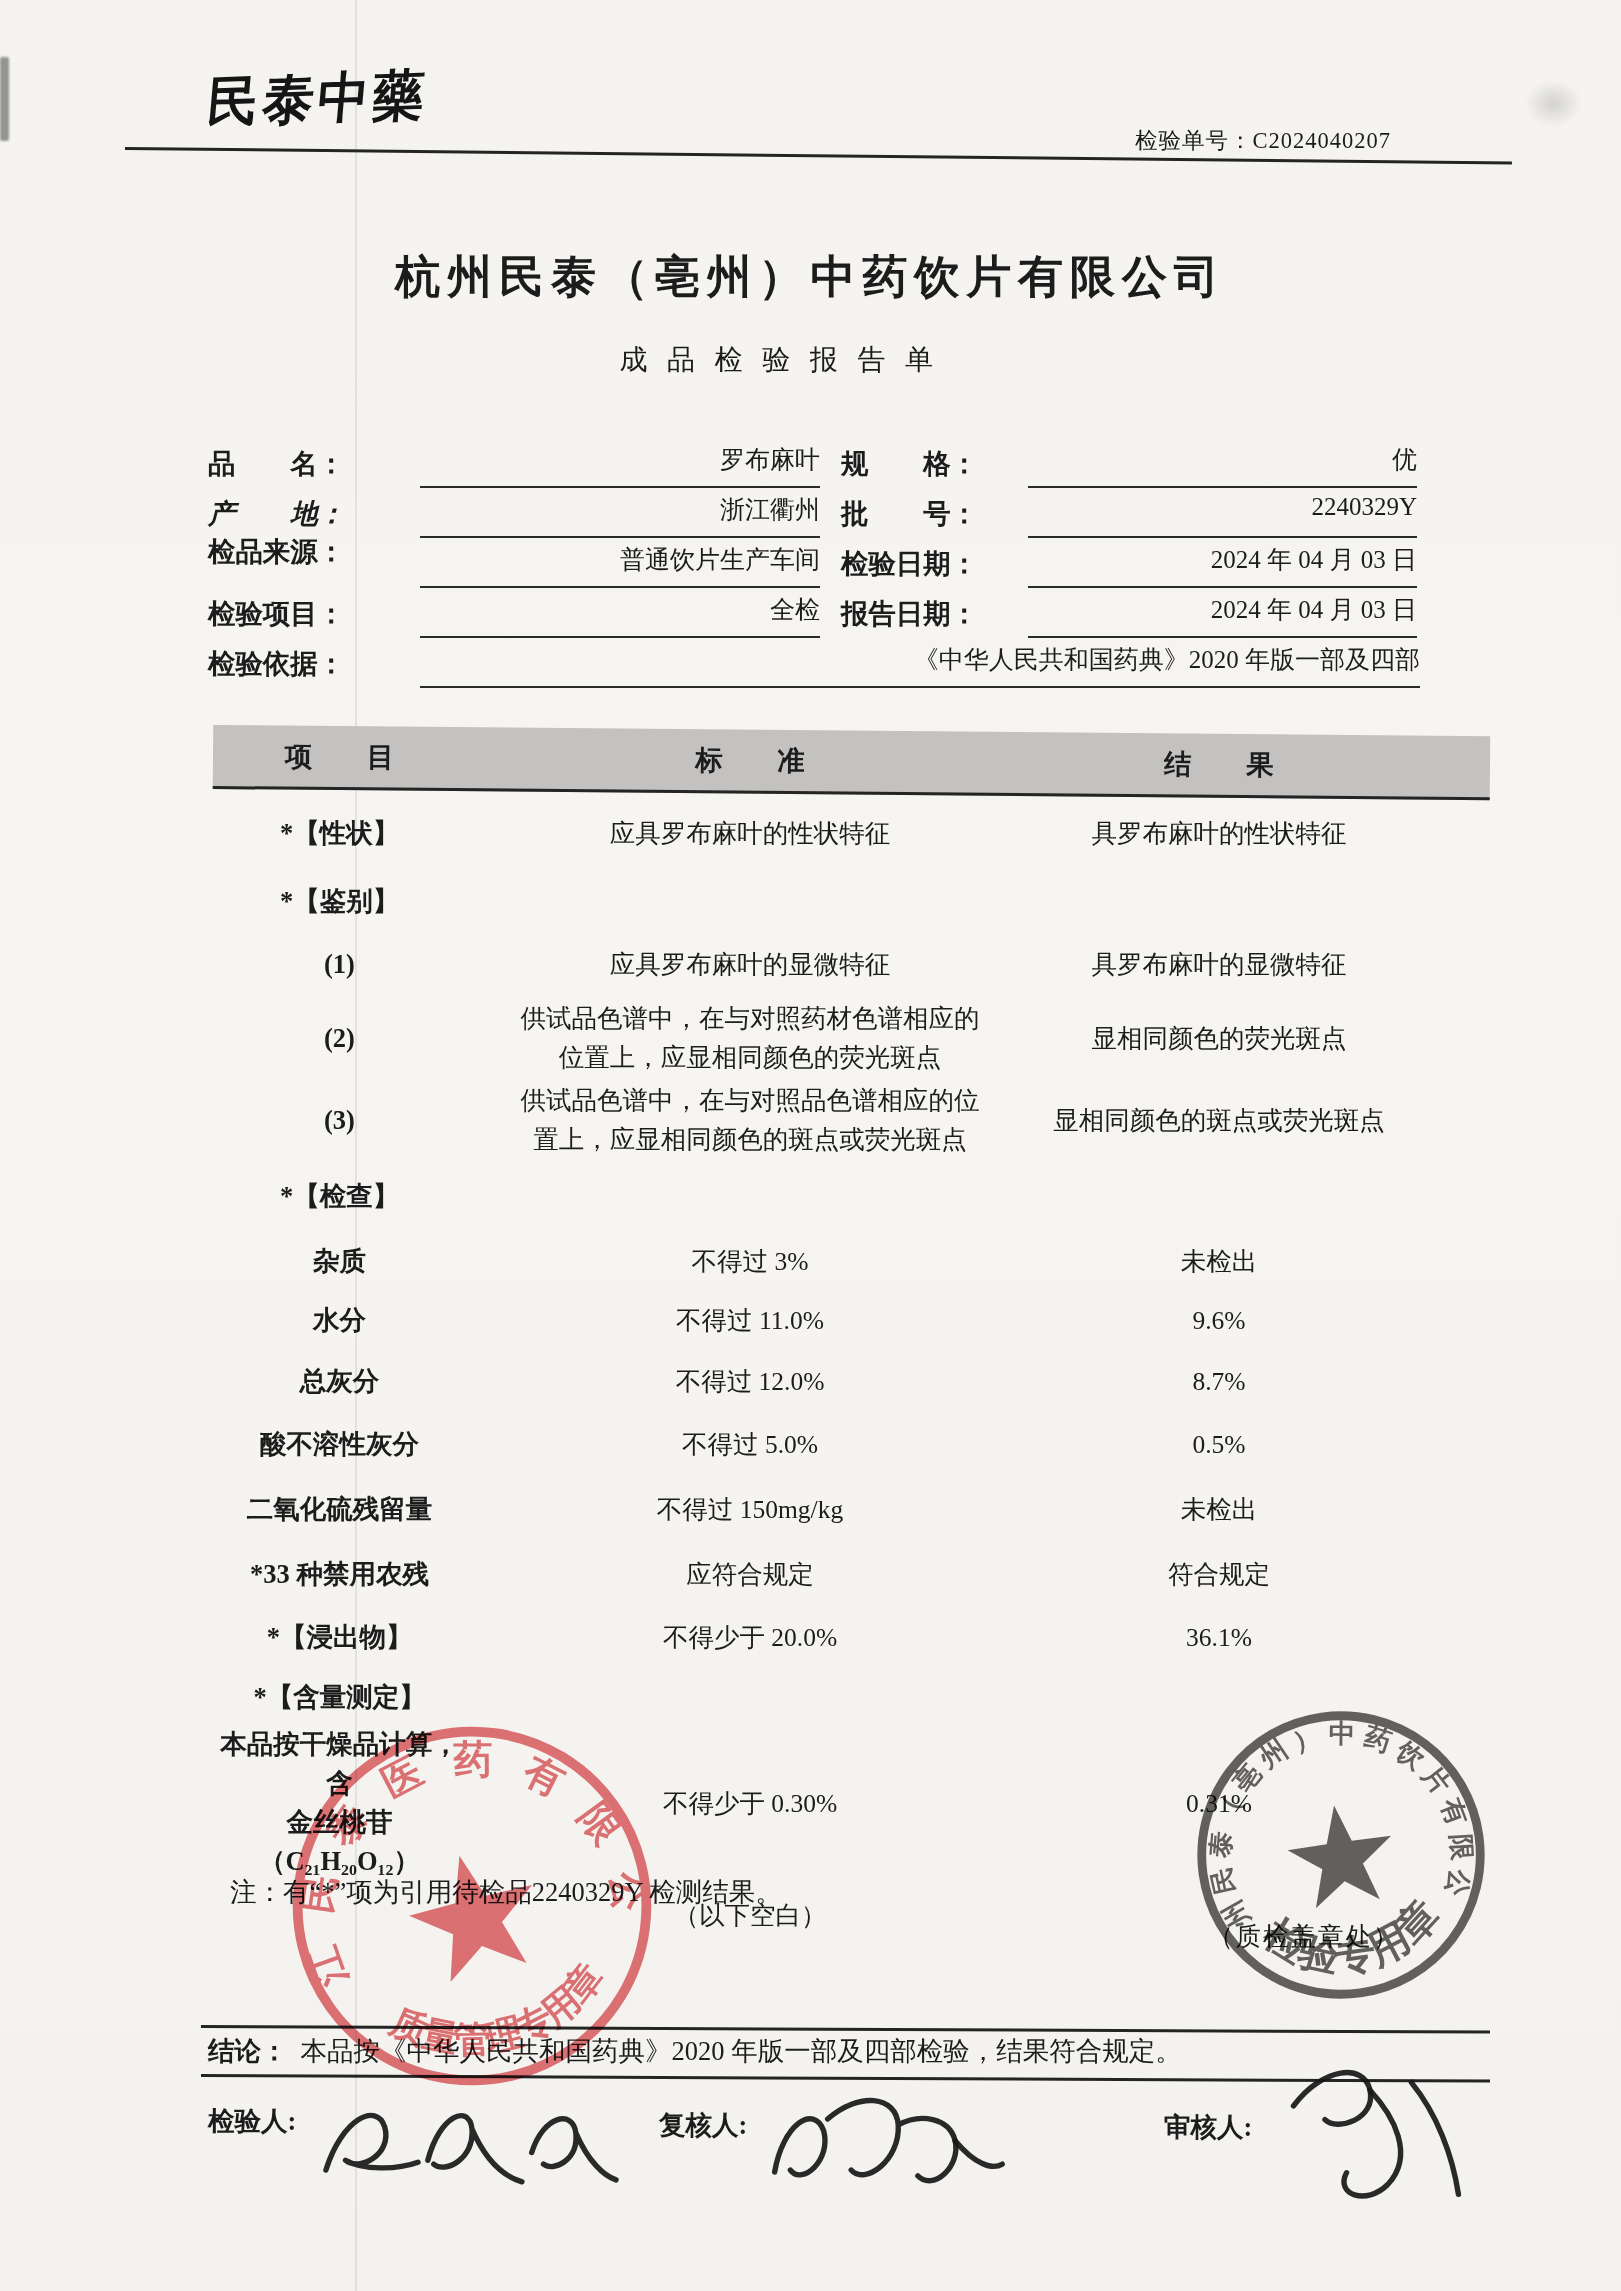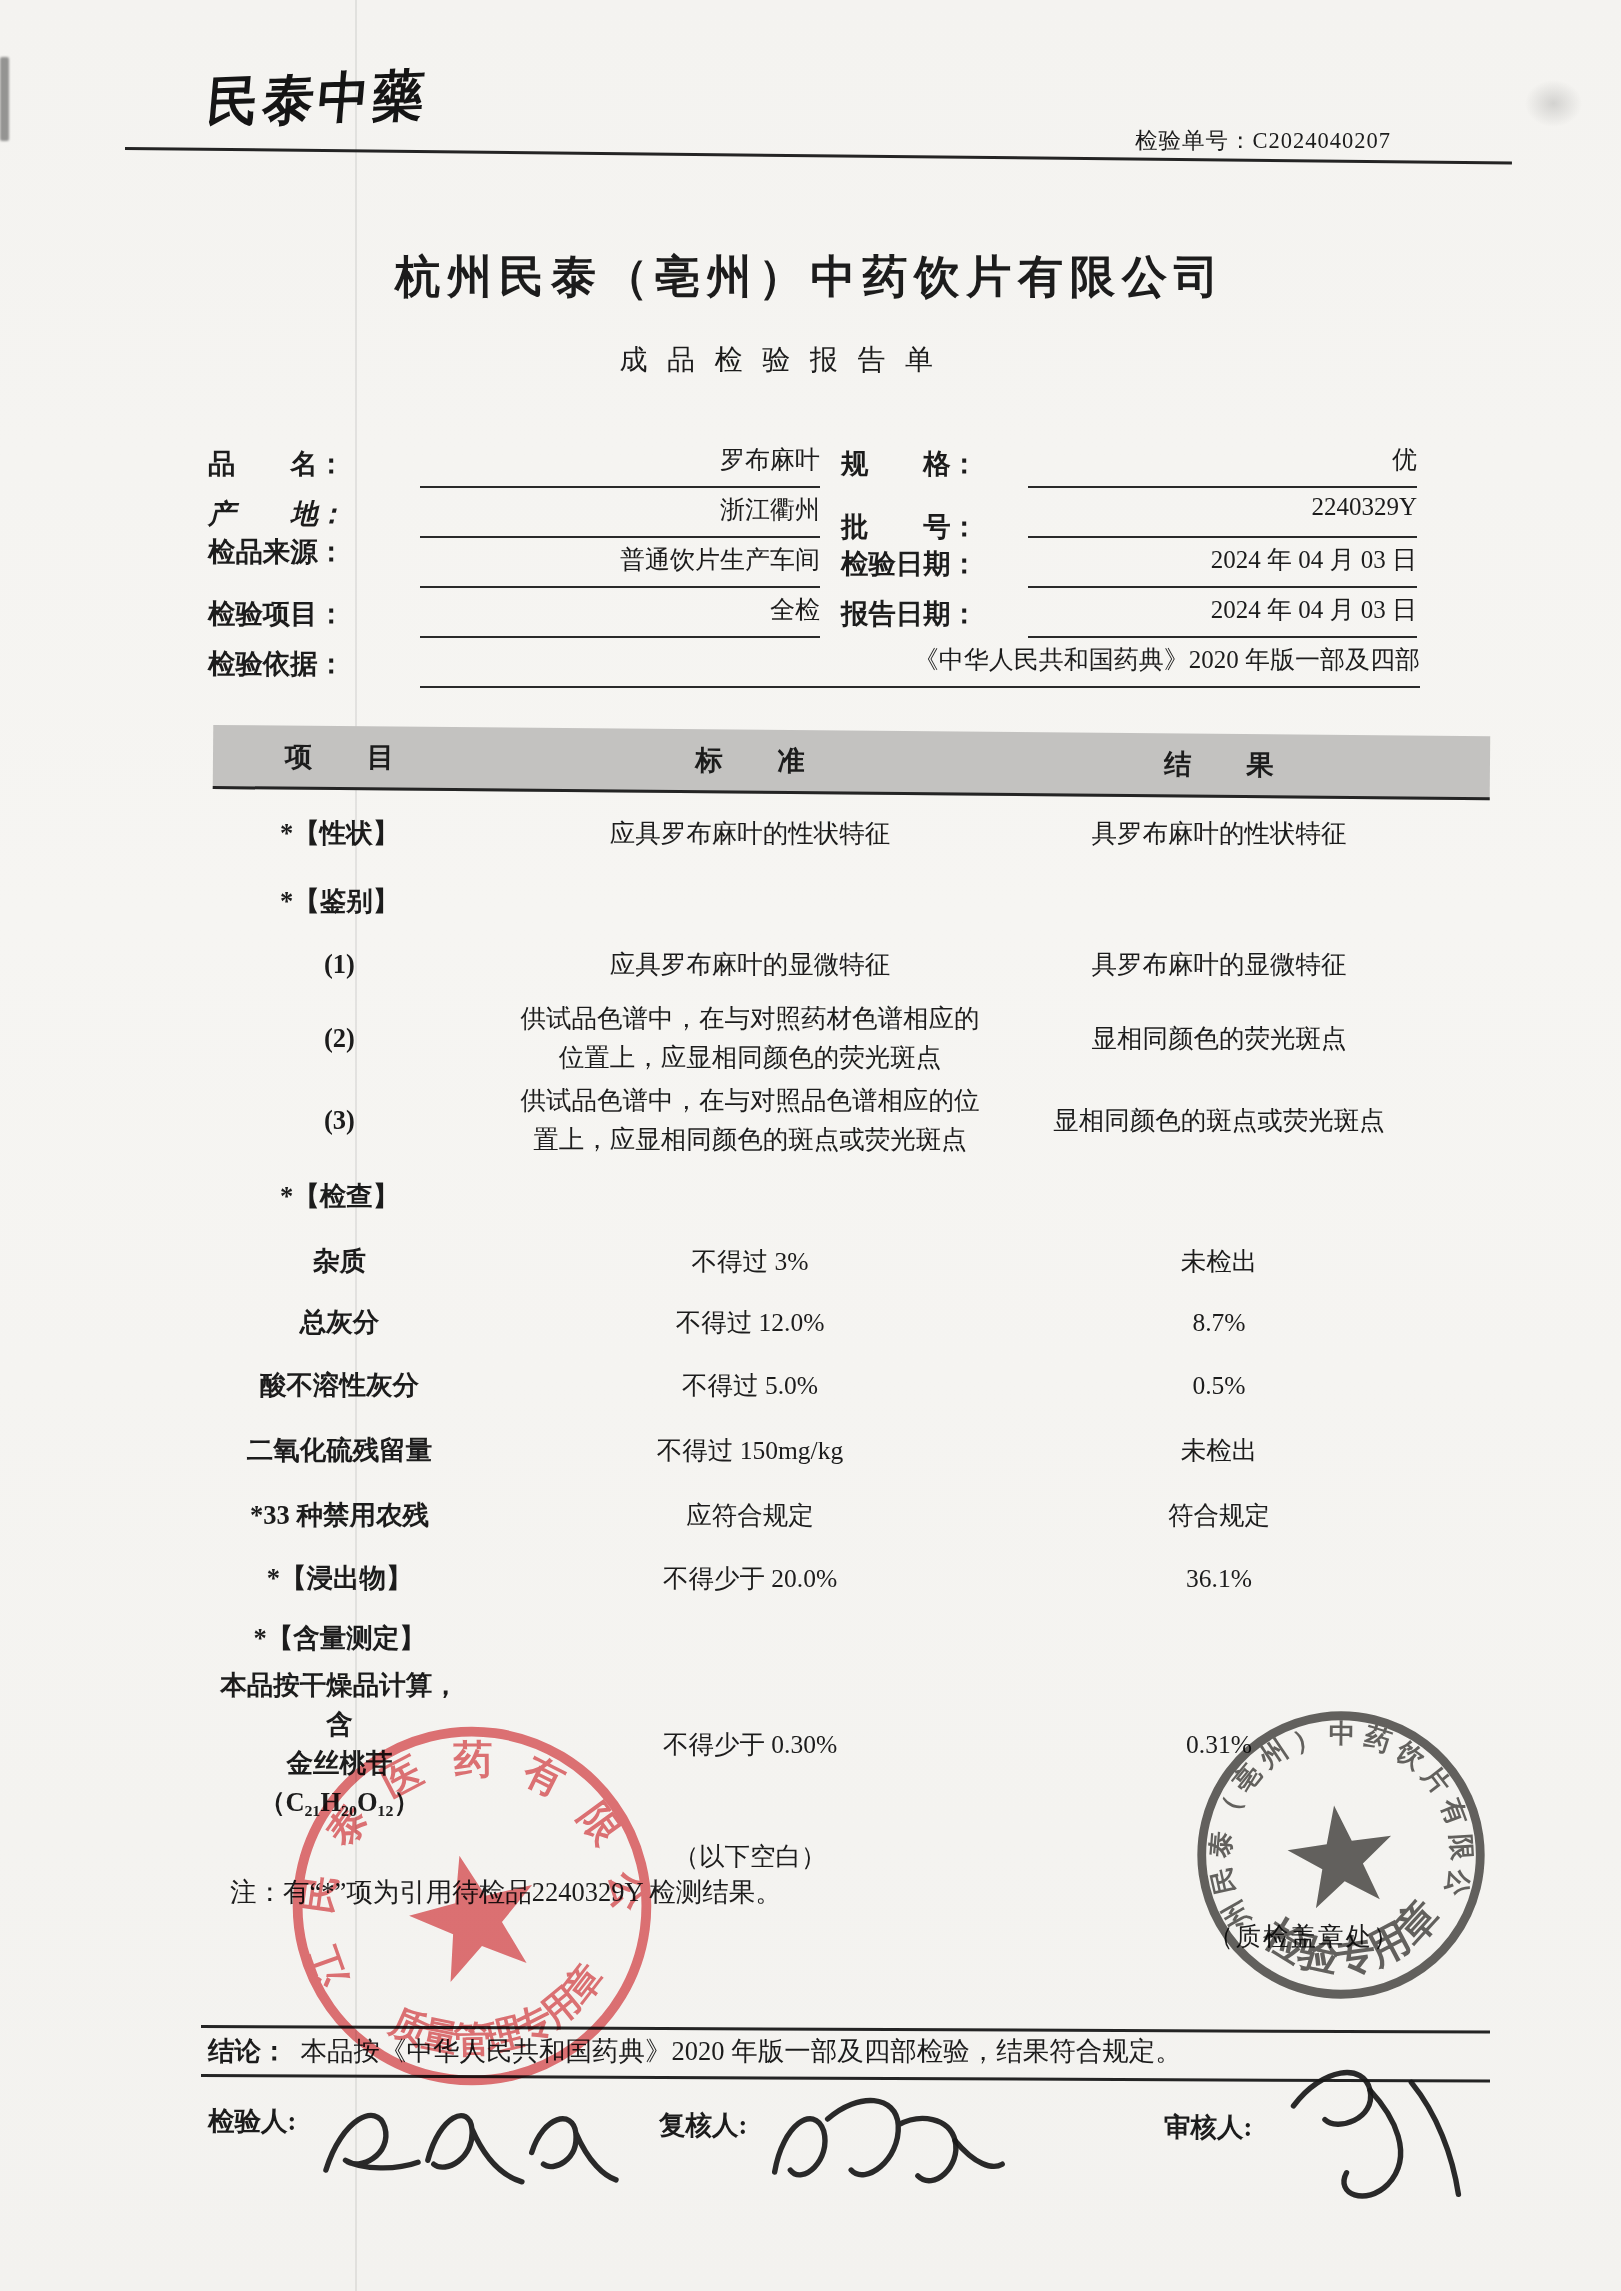--- a/index.html
+++ b/index.html
@@ -80,21 +80,21 @@
 
   <div class="abs flabel" style="left:208px;top:596px;">检验项目：</div>
   <div class="abs fvalue" style="left:420px;top:593px;width:400px;height:43px;">全检</div>
 
   <div class="abs flabel" style="left:208px;top:646px;">检验依据：</div>
   <div class="abs fvalue" style="left:420px;top:643px;width:1000px;height:43px;">《中华人民共和国药典》2020 年版一部及四部</div>
 
   <div class="abs flabel" style="left:841px;top:446px;">规　　格：</div>
   <div class="abs fvalue" style="left:1028px;top:443px;width:389px;height:43px;">优</div>
 
-  <div class="abs flabel" style="left:841px;top:509px;">批　　号：</div>
+  <div class="abs flabel" style="left:841px;top:496px;">批　　号：</div>
   <div class="abs fvalue" style="left:1028px;top:493px;width:389px;height:43px;">2240329Y</div>
 
   <div class="abs flabel" style="left:841px;top:546px;">检验日期：</div>
   <div class="abs fvalue" style="left:1028px;top:543px;width:389px;height:43px;">2024 年 04 月 03 日</div>
 
   <div class="abs flabel" style="left:841px;top:596px;">报告日期：</div>
   <div class="abs fvalue" style="left:1028px;top:593px;width:389px;height:43px;">2024 年 04 月 03 日</div>
 
   <div class="abs thead">
     <div class="tgrid">
@@ -135,20 +135,25 @@
     <div class="tgrid trow" style="min-height:71px">
       <div class="cell item">*【检查】</div>
       <div class="cell std"></div>
       <div class="cell res"></div>
     </div>
     <div class="tgrid trow" style="min-height:59px">
       <div class="cell item">杂质</div>
       <div class="cell std">不得过 3%</div>
       <div class="cell res">未检出</div>
     </div>
+    <div class="tgrid trow" style="min-height:59px">
+      <div class="cell item">水分</div>
+      <div class="cell std">不得过 11.0%</div>
+      <div class="cell res">9.6%</div>
+    </div>
     <div class="tgrid trow" style="min-height:62px">
       <div class="cell item">总灰分</div>
       <div class="cell std">不得过 12.0%</div>
       <div class="cell res">8.7%</div>
     </div>
     <div class="tgrid trow" style="min-height:65px">
       <div class="cell item">酸不溶性灰分</div>
       <div class="cell std">不得过 5.0%</div>
       <div class="cell res">0.5%</div>
     </div>

